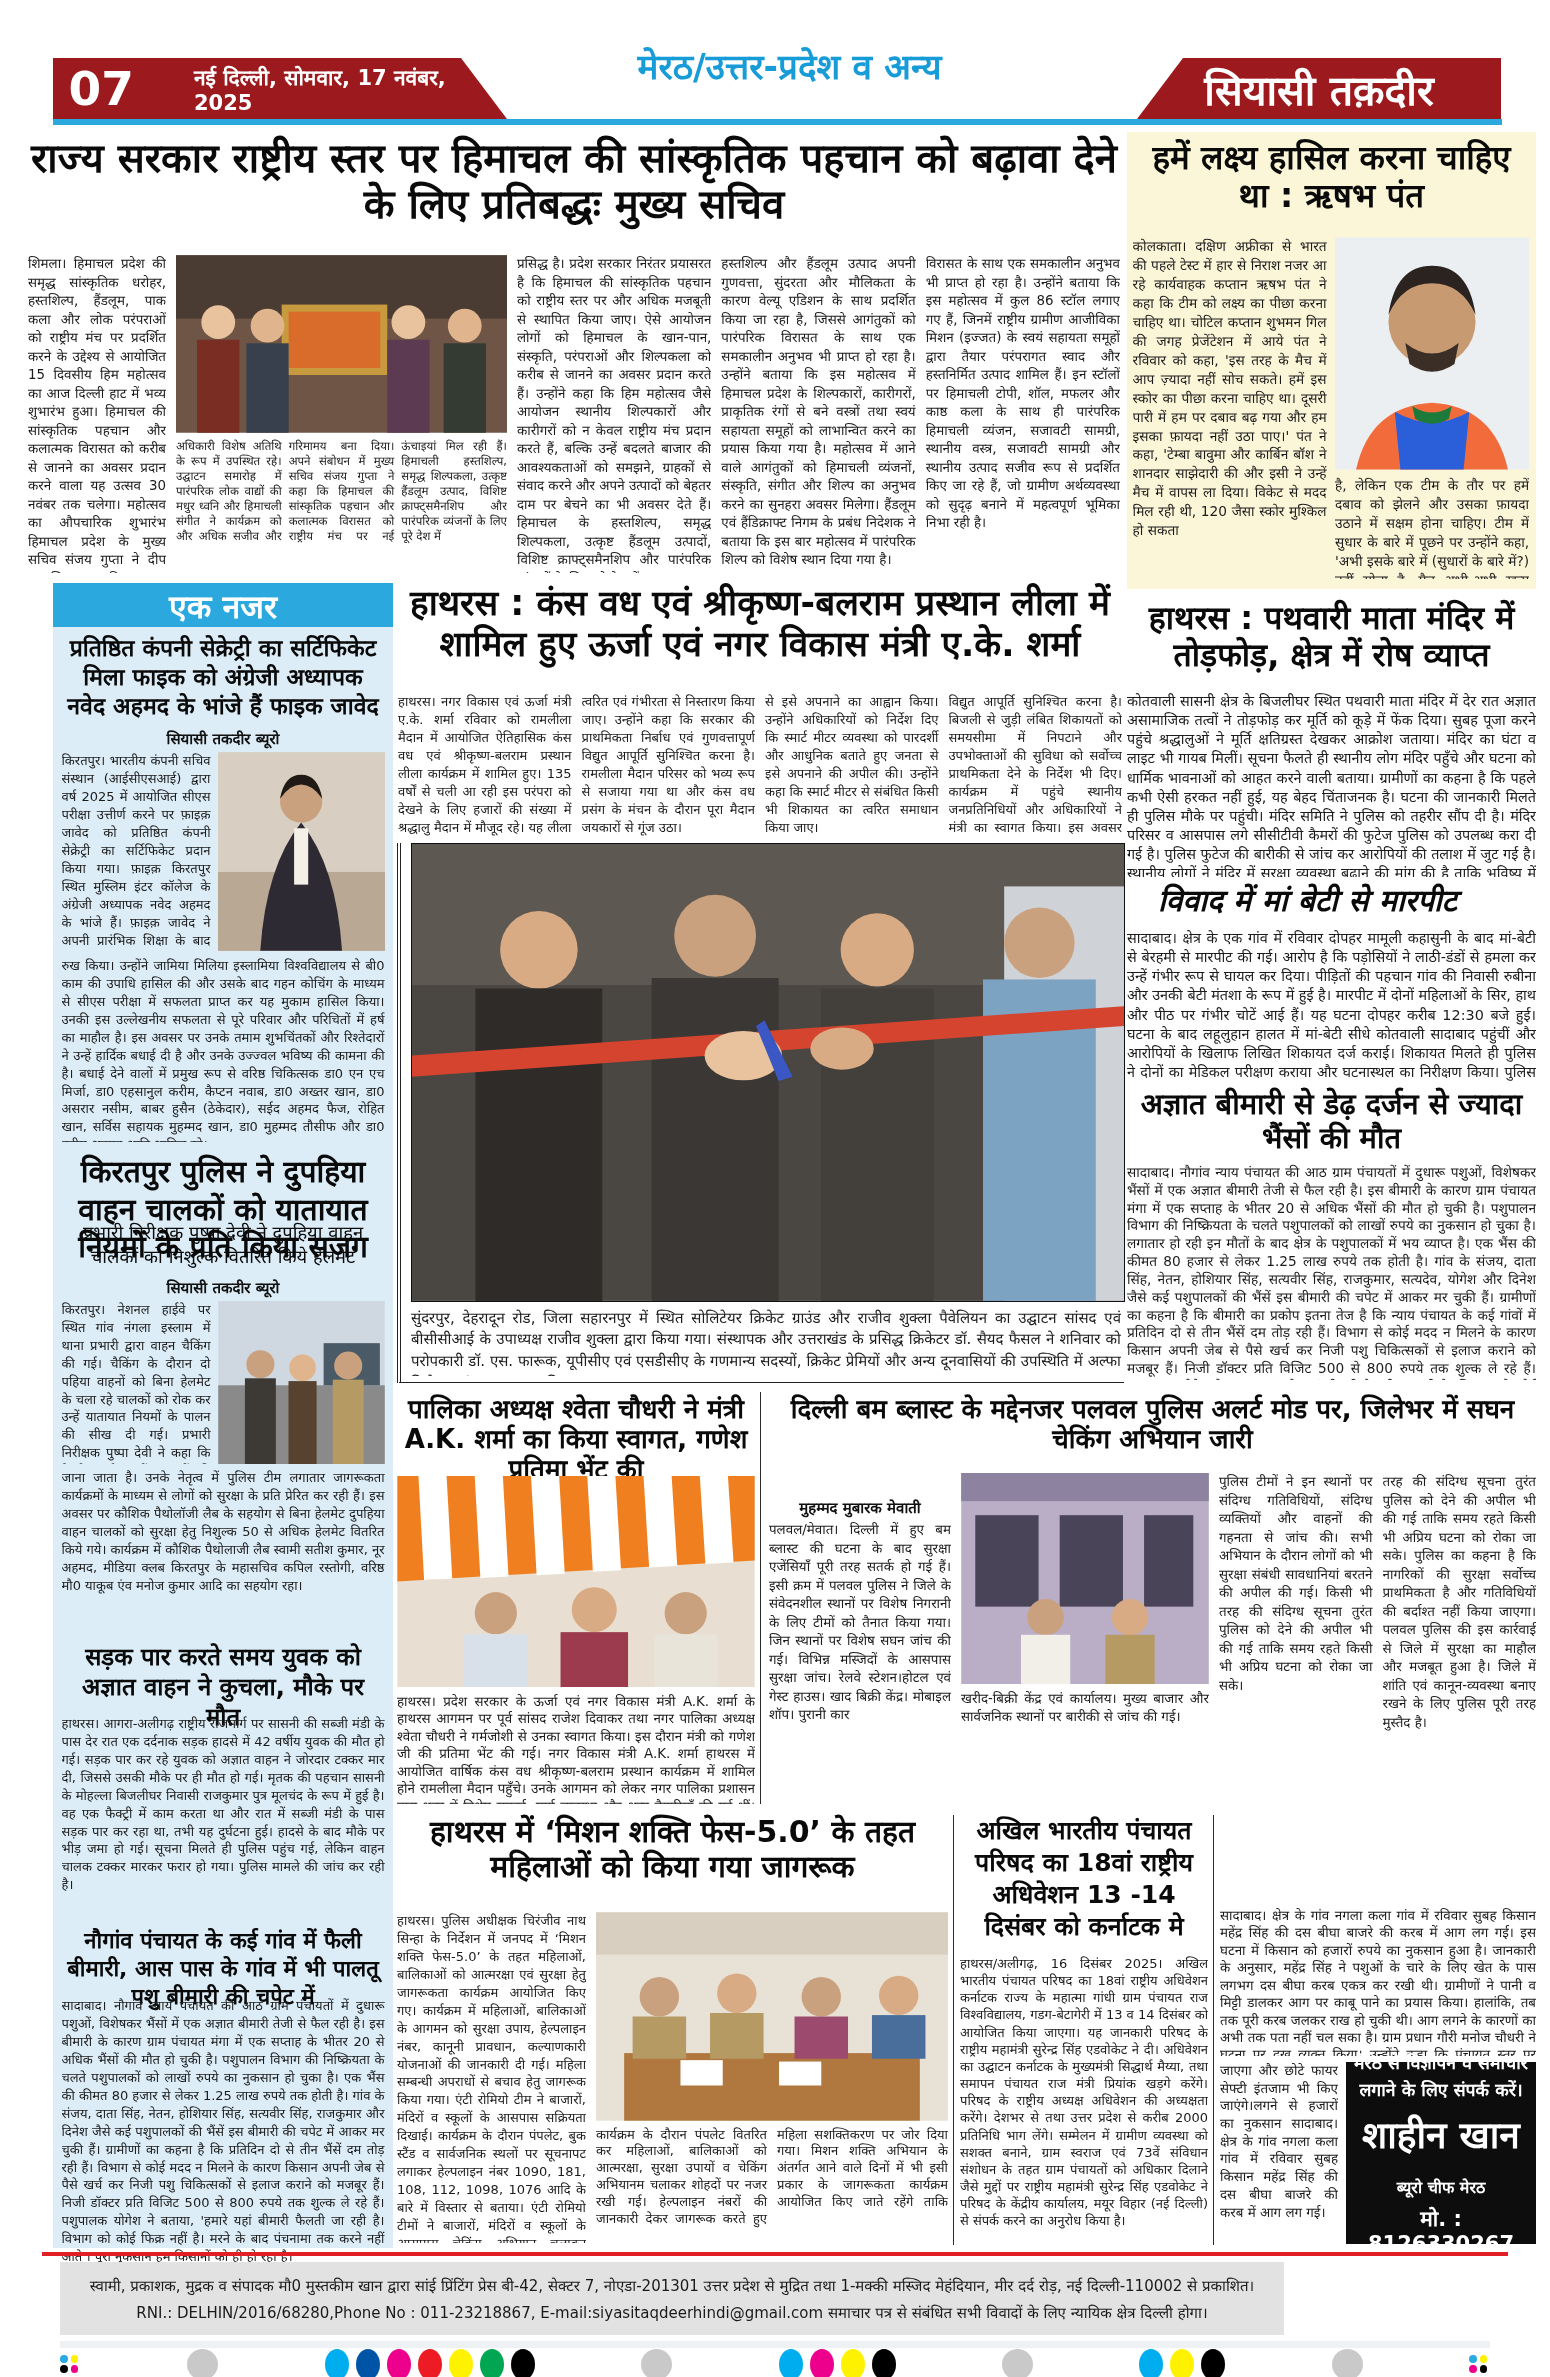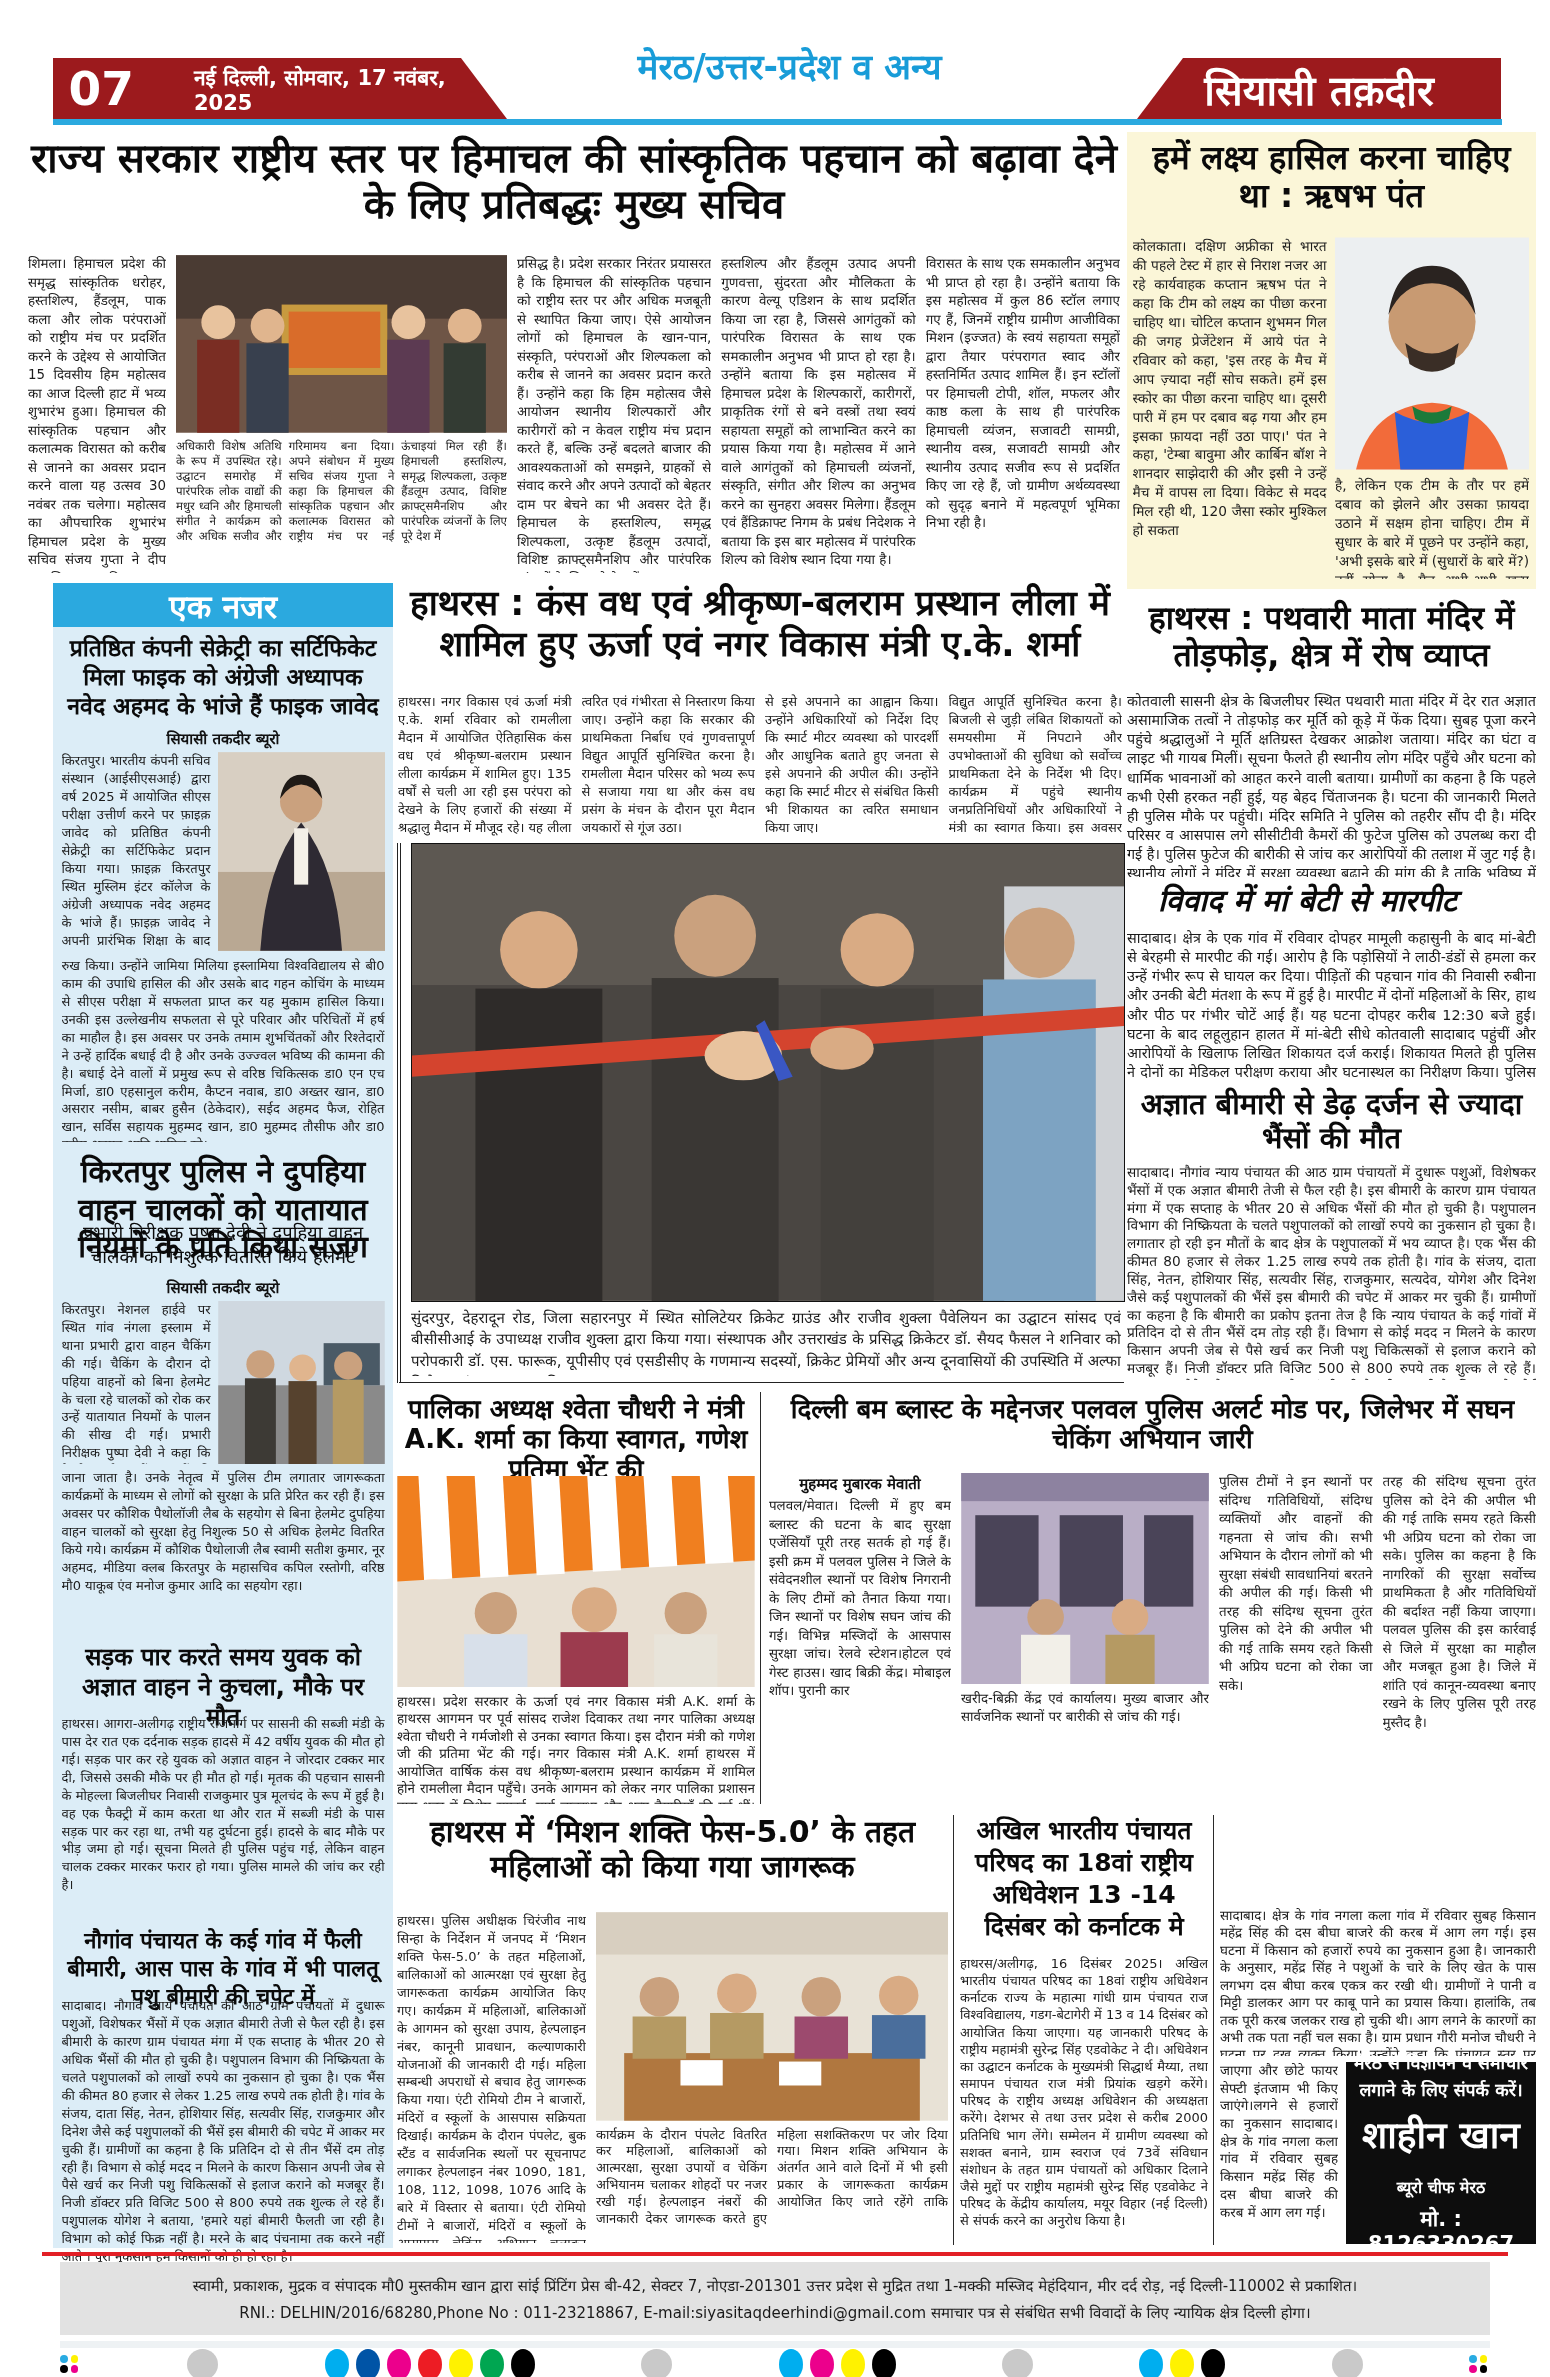--- a/index.html
+++ b/index.html
@@ -1,21 +1,21 @@
 <!DOCTYPE html>
 <html style="font-size:11.3px"><head>
 <meta charset="utf-8">
 <style>
   html,body{margin:0;padding:0;background:#ffffff;}
   #page{position:relative;width:1550px;height:2377px;background:#ffffff;
         font-family:"DejaVu Sans","Liberation Sans",sans-serif;overflow:hidden;}
   .abs{position:absolute;}
   .hl{font-weight:700;color:#0a0a0a;text-align:center;line-height:1.16;}
   .body{text-align:justify;color:#1b1b1b;overflow:hidden;line-height:1.38;}
-  .byline{font-weight:700;text-align:center;color:#111;}
+  .byline{font-weight:700;text-align:center;color:#111;margin-top:24px;}
   .vrule{background:#2a2a2a;width:1.4px;}
   .grp{display:flex;gap:7px;align-items:center;}
   .mini{width:7.8px;height:7.8px;border-radius:50%;}
   .big-dot{width:24px;height:31px;border-radius:50%;}
   .gray-dot{width:31px;height:31px;border-radius:50%;}
   .photo{display:block;}
 </style>
 </head>
 <body>
 
@@ -244,21 +244,21 @@
   <div class="abs" style="left:1346px;top:2062px;width:190px;height:182px;background:#0d0d0d;color:#fff;
               display:flex;flex-direction:column;align-items:center;justify-content:center;text-align:center;padding:5.6px;box-sizing:border-box;">
     <div style="font-size:17.6px;font-weight:700;">मेरठ से विज्ञापन व समाचार</div>
     <div style="font-size:17.6px;font-weight:700;margin-top:2.8px;">लगाने के लिए संपर्क करें।</div>
     <div style="font-size:37px;font-weight:700;margin-top:7px;">शाहीन खान</div>
     <div style="font-size:16px;font-weight:700;margin-top:17px;">ब्यूरो चीफ मेरठ</div>
     <div style="font-size:21px;font-weight:700;margin-top:5.6px;">मो. : 8126330267</div>
   </div>
 
   <div class="abs" style="left:42px;top:2252px;width:1466px;height:3.5px;background:#e21f26;"></div>
-  <div class="abs" style="left:60px;top:2262px;width:1430px;height:73px;background:#e2e2e2;
+  <div class="abs" style="left:60px;top:2262px;width:1224px;height:73px;background:#e2e2e2;
               display:flex;flex-direction:column;align-items:center;justify-content:center;gap:7px;">
     <div style="font-size:15px;color:#1a1a1a;text-align:center;">स्वामी, प्रकाशक, मुद्रक व संपादक मौ0 मुस्तकीम खान द्वारा सांई प्रिंटिंग प्रेस बी-42, सेक्टर 7, नोएडा-201301 उत्तर प्रदेश से मुद्रित तथा 1-मक्की मस्जिद मेहंदियान, मीर दर्द रोड़, नई दिल्ली-110002 से प्रकाशित।</div>
     <div style="font-size:15px;color:#1a1a1a;text-align:center;">RNI.: DELHIN/2016/68280,Phone No : 011-23218867, E-mail:siyasitaqdeerhindi@gmail.com समाचार पत्र से संबंधित सभी विवादों के लिए न्यायिक क्षेत्र दिल्ली होगा।</div>
   </div>
   <div class="abs" style="left:60px;top:2341px;width:1430px;height:7px;background:#eef2f4;"></div>
 
   <div class="abs" style="left:60px;top:2352px;width:1430px;height:24px;display:flex;align-items:center;justify-content:space-between;">
     <div class="grp" style="gap:2.8px;flex-wrap:wrap;width:21px;">
       <span class="mini" style="background: rgb(41, 171, 226);"></span>
       <span class="mini" style="background: rgb(255, 242, 0);"></span>

